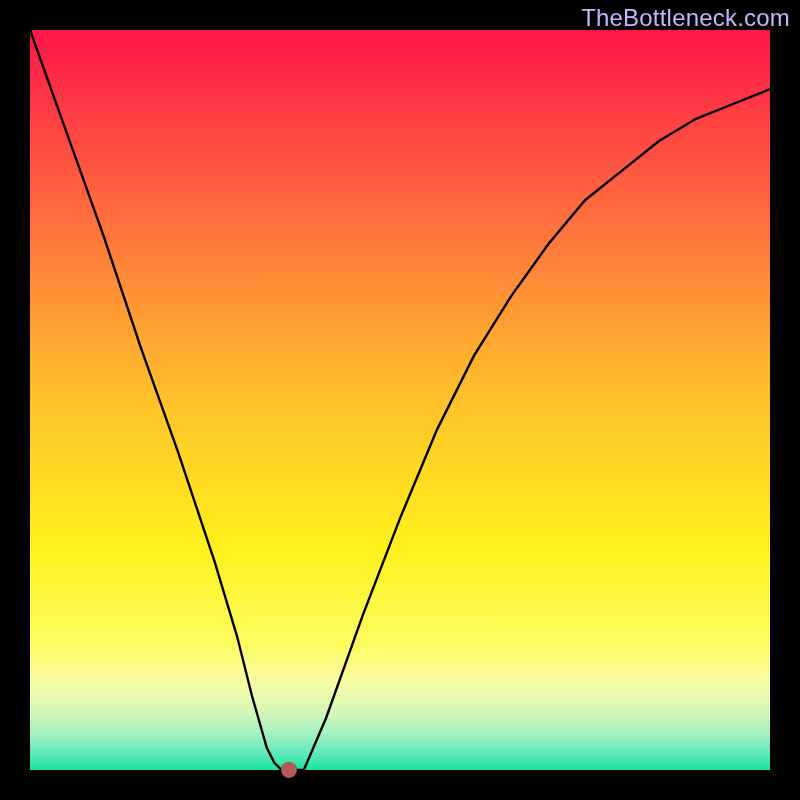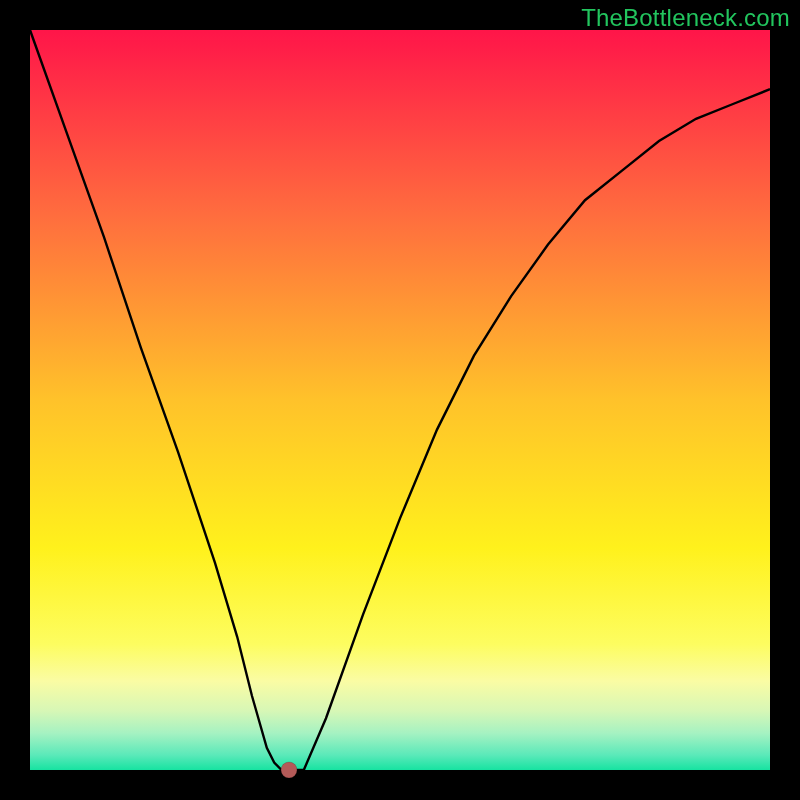--- a/index.html
+++ b/index.html
@@ -14,21 +14,21 @@
   .wrap {
     position: relative;
     width: 800px;
     height: 800px;
     background: #000;
   }
   .watermark {
     position: absolute;
     top: 4px;
     right: 10px;
-    color: #22c55e;
+    color: #c4b5fd;
     font-size: 24px;
     font-weight: 500;
     letter-spacing: 0.2px;
     user-select: none;
   }
   svg {
     position: absolute;
     top: 0;
     left: 0;
   }

